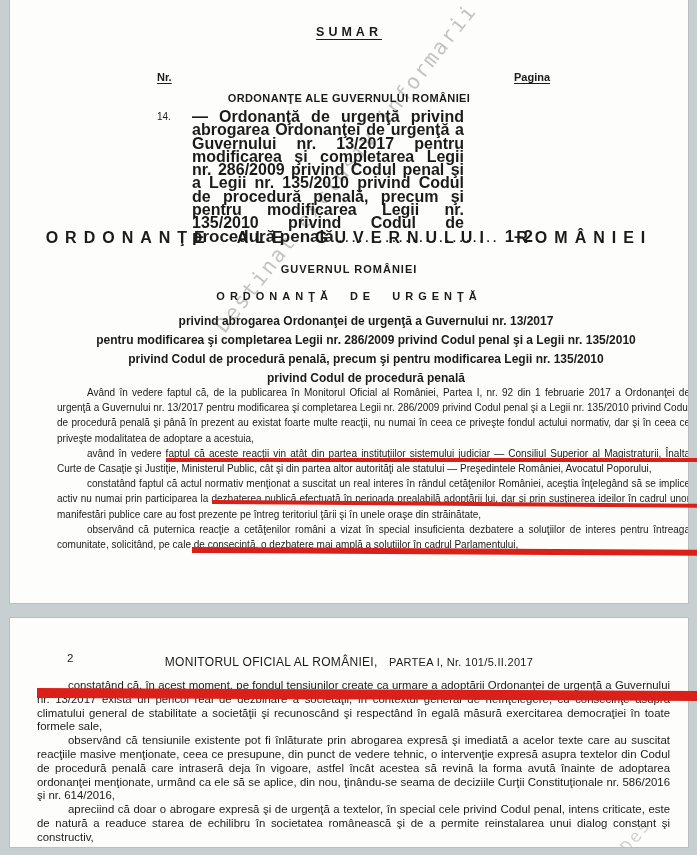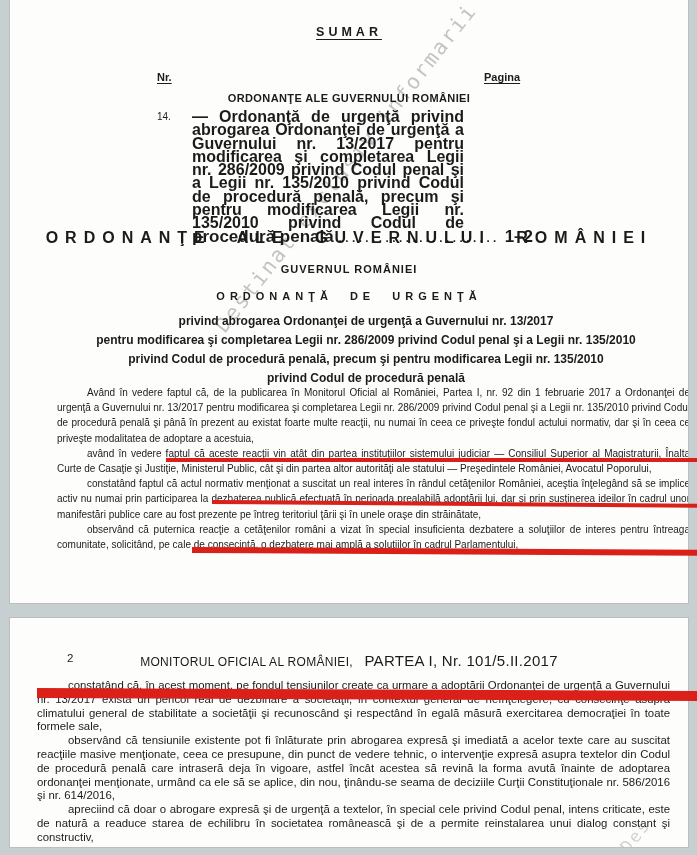--- a/index.html
+++ b/index.html
@@ -36,21 +36,21 @@
   .sumar-title {
     position:absolute; top:25px; left:0; right:0; text-align:center;
     font-size:12.5px; font-weight:700; letter-spacing:4px;
     text-decoration:underline; text-underline-offset:3px;
   }
   .col-nr, .col-pagina {
     position:absolute; top:71px; font-size:11px; font-weight:700;
     text-decoration:underline; text-underline-offset:2px;
   }
   .col-nr { left:147px; }
-  .col-pagina { left:474px; }
+  .col-pagina { left:504px; }
   .sumar-section {
     position:absolute; top:92px; left:0; right:0; text-align:center;
     font-size:11px; font-weight:700; letter-spacing:.4px;
   }
   .entry { position:absolute; left:147px; top:110px; width:500px; }
   .entry-num { position:absolute; left:0; top:1px; font-size:10px; font-weight:400; }
   .entry-content { margin-left:35px; width:272px; }
   .entry-text {
     margin:0; font-size:16px; line-height:13.3px; font-weight:700;
     text-align:justify; text-align-last:justify;
@@ -81,21 +81,21 @@
   }
   .body { position:absolute; text-align:justify; }
   .body p { margin:0; }
   .body1 { left:47px; top:385px; width:633px; font-size:10px; line-height:15.2px; }
   .body1 p { text-indent:30px; }
 
   
   .pgnum { position:absolute; left:57px; top:34px; font-size:11.5px; }
   .runhead { position:absolute; top:34px; left:0; right:0; text-align:center; white-space:nowrap; }
   .rh-main { font-size:12px; letter-spacing:.3px; }
-  .rh-rest { font-size:15px; letter-spacing:.3px; margin-left:7px; }
+  .rh-rest { font-size:11px; letter-spacing:.3px; margin-left:7px; }
   .body2 { left:27px; top:61px; width:633px; font-size:11.4px; line-height:13.8px; }
   .body2 p { text-indent:31px; }
 
   
   .redline {
     position:absolute; z-index:6;
     background: var(--annotation-red, #da2018);
     transform-origin:left center;
   }
   .r1 { left:166px; top:458px; width:531px; height:4px; }

